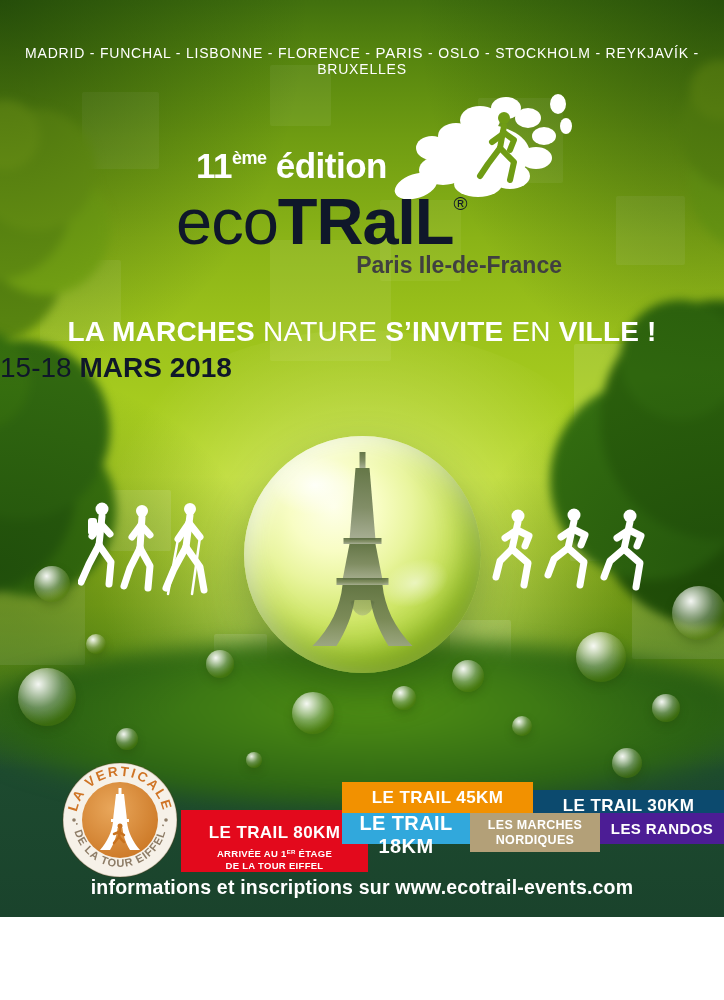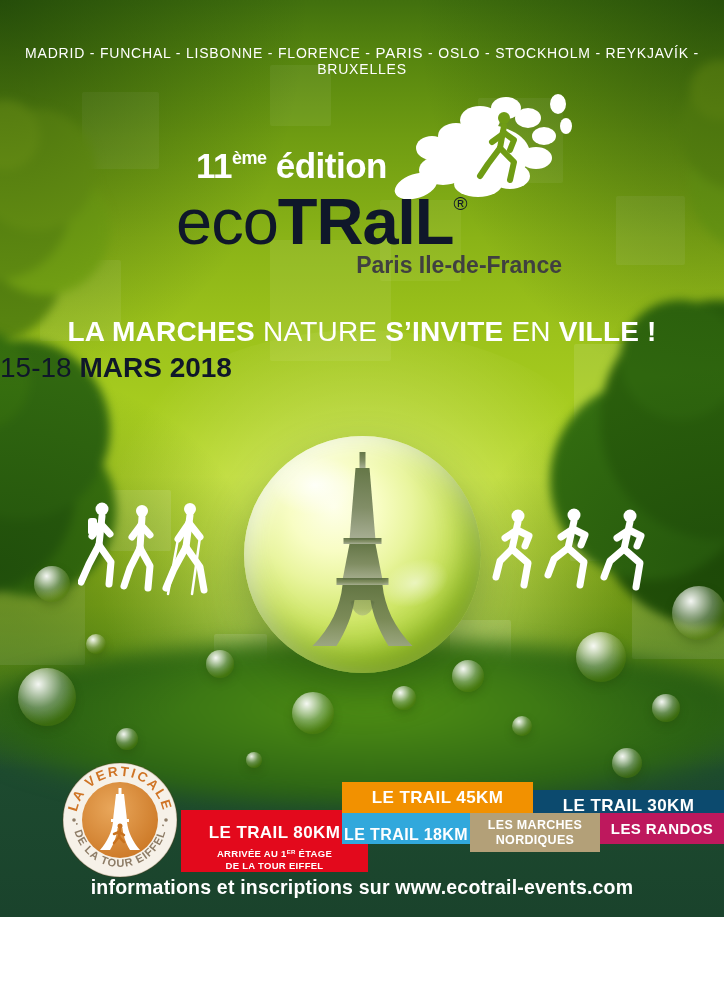--- a/index.html
+++ b/index.html
@@ -232,26 +232,26 @@
     <div class="r-title">LE TRAIL 80KM</div>
     <div class="r-sub"><span>ARRIVÉE AU 1</span><sup>ER</sup><span> ÉTAGE</span><br><span>DE LA TOUR EIFFEL</span></div>
   </div>
   <div class="abs race r45" style="background-color: rgb(242, 145, 0);">
     <div class="r-title">LE TRAIL 45KM</div>
   </div>
   <div class="abs race r30" style="background-color: #0c4a6e; margin-top: 8px;">
     <div class="r-title">LE TRAIL 30KM</div>
   </div>
   <div class="abs race r18" style="background-color: rgb(49, 168, 220);">
-    <div class="r-title" style="font-size:16px;margin-top:13px;">LE TRAIL 18KM</div>
+    <div class="r-title" style="font-size:20px;margin-top:13px;">LE TRAIL 18KM</div>
   </div>
   <div class="abs race rmn" style="background-color: rgb(179, 160, 120);">
     <div class="r-two"><span>LES MARCHES</span><br><span>NORDIQUES</span></div>
   </div>
-  <div class="abs race rra" style="background-color: #be185d;">
+  <div class="abs race rra" style="background-color: #4c1d95;">
     <div class="r-title" style="font-size:15px;">LES RANDOS</div>
   </div>
 
   <svg class="abs badge" width="116" height="116" viewBox="0 0 116 116">
     <defs>
       <path id="arcTop" d="M14,58 A44,44 0 0 1 102,58"></path>
       <path id="arcBot" d="M11,58 A47,47 0 0 0 105,58"></path>
       <radialGradient id="badgeC" cx="0.4" cy="0.35" r="0.8">
         <stop offset="0" stop-color="#e9a75b"></stop>
         <stop offset="1" stop-color="#c8721f"></stop>

